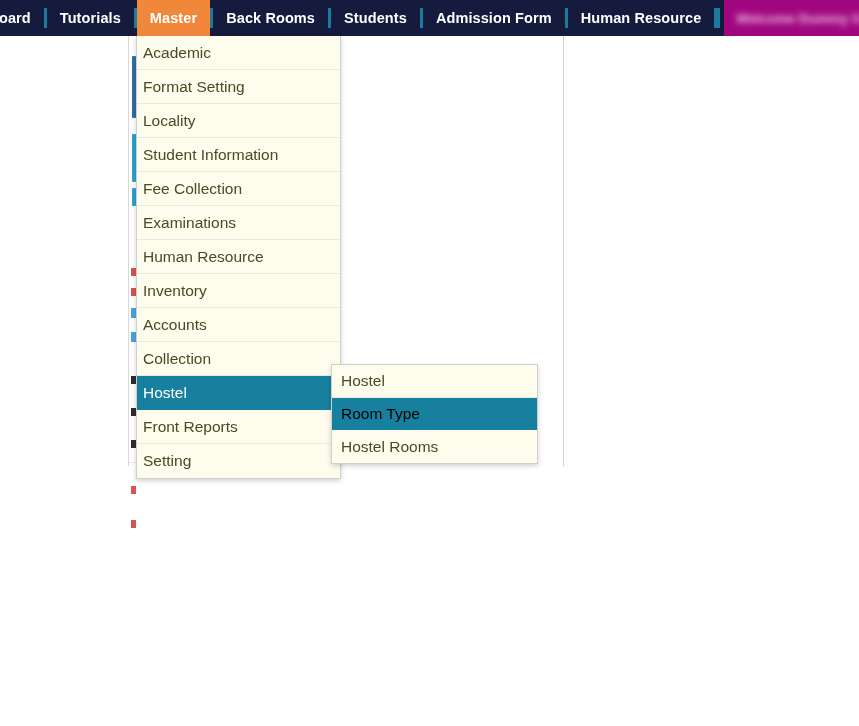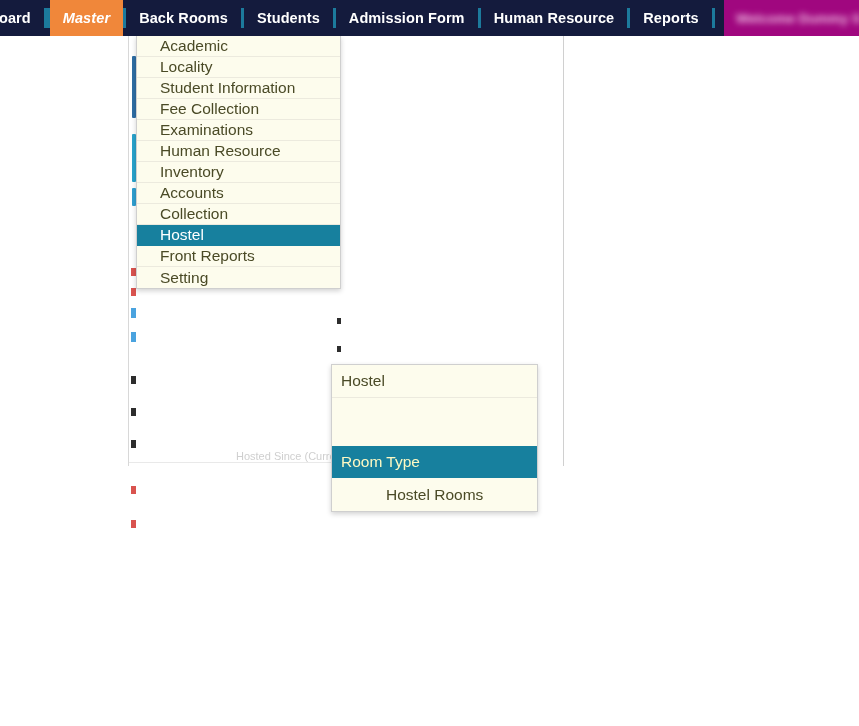--- a/index.html
+++ b/index.html
@@ -45,21 +45,20 @@
     height: 36px;
     cursor: pointer;
   }
   .nav-item.first {
     padding-left: 0;
     margin-left: -10px;
   }
   .nav-item.active {
     background: #f0873a;
     color: #ffffff;
-    font-style: italic;
   }
   .nav-sep {
     width: 3px;
     min-width: 3px;
     height: 20px;
     background: #1c7a9c;
     align-self: center;
     border-radius: 0;
   }
   .nav-spacer { flex: 1 1 auto; }
@@ -131,24 +130,24 @@
     top: 36px;
     width: 205px;
     background: #fdfced;
     border: 1px solid #cfcfcf;
     border-top: none;
     box-shadow: 0 2px 5px rgba(0,0,0,0.18);
     z-index: 20;
     padding: 0;
   }
   .dd-item {
-    height: 21px;
-    display: flex;
-    align-items: center;
-    padding-left: 23px;
+    height: 34px;
+    display: flex;
+    align-items: center;
+    padding-left: 6px;
     font-size: 15.5px;
     color: #4a4a26;
     border-bottom: 1px solid #eceade;
     cursor: pointer;
     white-space: nowrap;
   }
   .dd-item:last-child { border-bottom: none; }
   .dd-item.highlight {
     background: #17809e;
     color: #ffffff;
@@ -170,26 +169,25 @@
     height: 32.7px;
     display: flex;
     align-items: center;
     padding-left: 9px;
     font-size: 15.5px;
     color: #4a4a26;
     border-bottom: 1px solid #eceade;
     cursor: pointer;
     white-space: nowrap;
   }
-  .sub-item:last-child { border-bottom: none; margin-left: 45px; }
+  .sub-item:last-child { border-bottom: none; }
   .sub-item.highlight {
     background: #17809e;
-    color: #fef9c3;
+    color: #000000;
     border-bottom: 1px solid #17809e;
-    margin-top: 48px;
   }
 </style>
 </head>
 <body>
 
 <div id="app">
 
   <div class="bg-layer">
     <div class="bg-panel"></div>
 
@@ -211,41 +209,42 @@
     <div class="bg-tick" style="left:337px; top:282px; background:#2d2d2d; width:4px; height:6px;"></div>
     <div class="bg-tick" style="left:337px; top:310px; background:#2d2d2d; width:4px; height:6px;"></div>
 
     <div class="bg-hline" style="left:129px; top:426px; width:406px;"></div>
     <div class="bg-faint-text" style="left:236px; top:414px;">Hosted Since (Currently) 2 / 4</div>
   </div>
 
   <div class="navbar">
     <div class="nav-item first">board</div>
     <div class="nav-sep"></div>
+    <div class="nav-item">Tutorials</div>
     <div class="nav-sep"></div>
     <div class="nav-item active">Master</div>
     <div class="nav-sep"></div>
     <div class="nav-item">Back Rooms</div>
     <div class="nav-sep"></div>
     <div class="nav-item">Students</div>
     <div class="nav-sep"></div>
     <div class="nav-item">Admission Form</div>
     <div class="nav-sep"></div>
     <div class="nav-item">Human Resource</div>
     <div class="nav-sep"></div>
-    <div class="nav-item">Reports</div>
     <div class="nav-sep"></div>
     <div class="nav-spacer"></div>
     <div class="welcome-block">
       <span class="welcome-text">Welcome Dummy S</span>
     </div>
   </div>
 
   <div class="dropdown">
     <div class="dd-item">Academic</div>
+    <div class="dd-item">Format Setting</div>
     <div class="dd-item">Locality</div>
     <div class="dd-item">Student Information</div>
     <div class="dd-item">Fee Collection</div>
     <div class="dd-item">Examinations</div>
     <div class="dd-item">Human Resource</div>
     <div class="dd-item">Inventory</div>
     <div class="dd-item">Accounts</div>
     <div class="dd-item">Collection</div>
     <div class="dd-item highlight">Hostel</div>
     <div class="dd-item">Front Reports</div>

